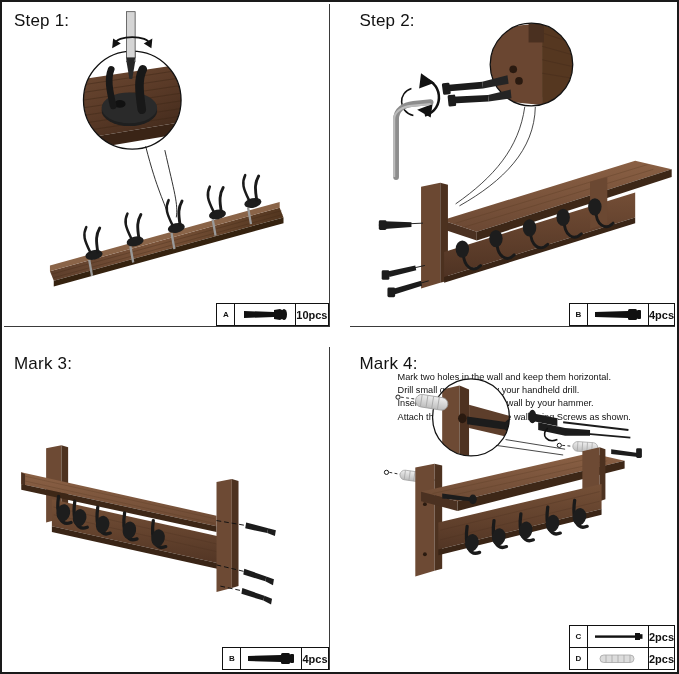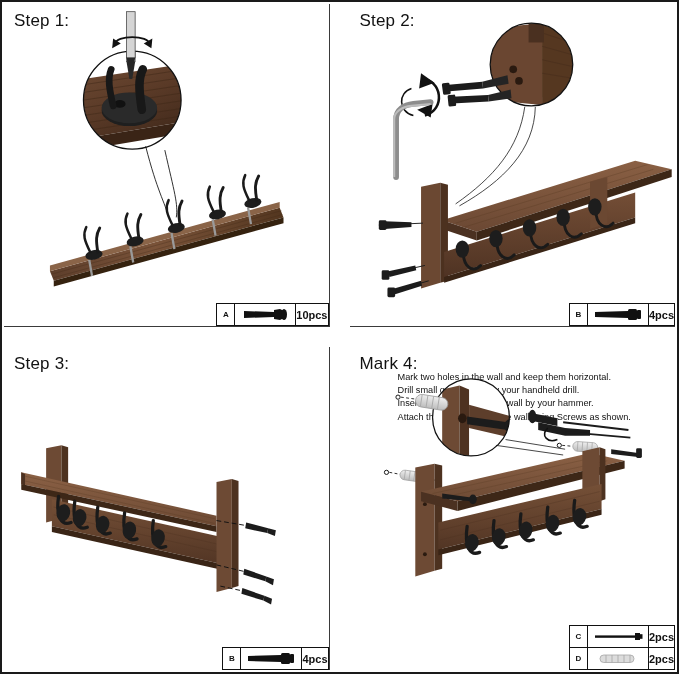--- a/index.html
+++ b/index.html
@@ -288,21 +288,21 @@
               <rect x="45" y="2" width="4" height="9" rx="1" fill="#111"></rect>
             </svg>
           </td>
           <td class="qty">4pcs</td>
         </tr>
       </tbody>
         </table>
     </div>
 
     <div class="panel b-right">
-      <div class="step-title">Step 3:</div>
+      <div class="step-title">Mark 3:</div>
       <div class="stage">
         <svg class="art" viewBox="0 0 339 335" preserveAspectRatio="none">
           <defs>
             <linearGradient id="sh3" x1="0" y1="0" x2="0" y2="1">
               <stop offset="0" stop-color="#8b6145"></stop>
                 <stop offset="1" stop-color="#6d4a34"></stop>
             </linearGradient>
             <linearGradient id="rail3" x1="0" y1="0" x2="0" y2="1">
               <stop offset="0" stop-color="#755037"></stop>
                 <stop offset="1" stop-color="#523524"></stop>

